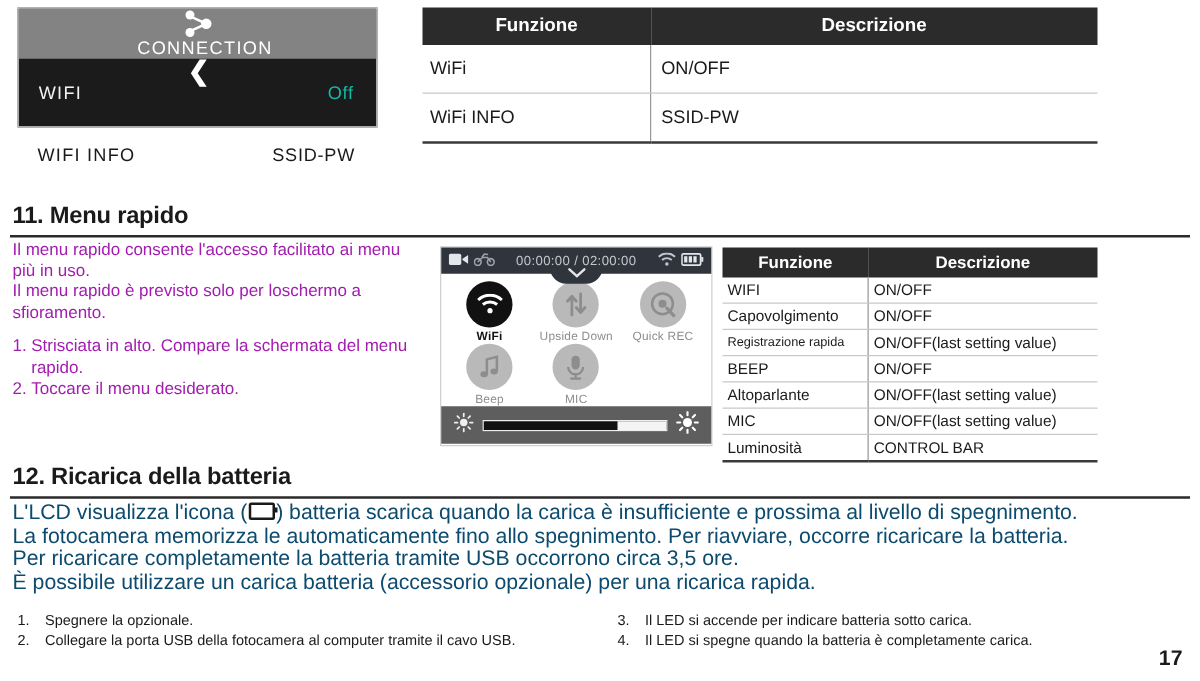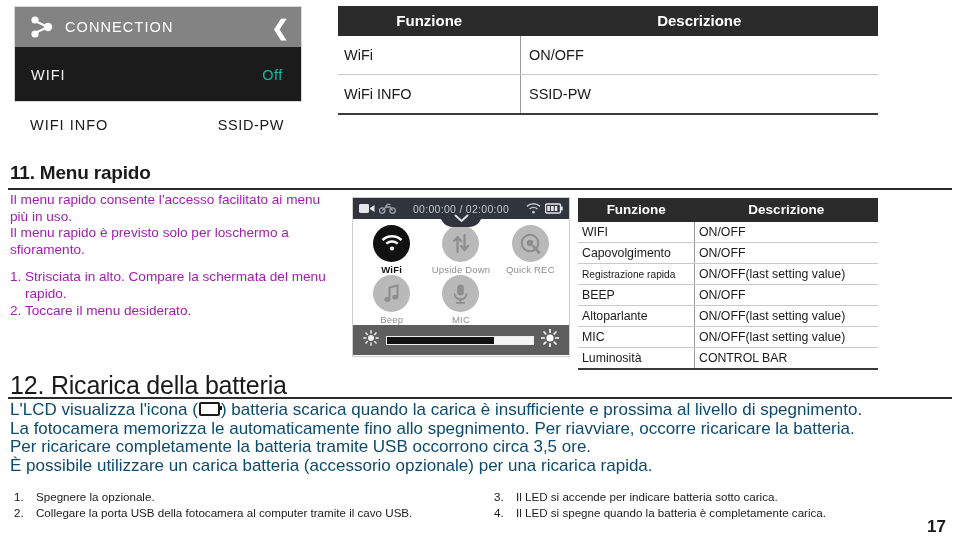--- a/index.html
+++ b/index.html
@@ -20,20 +20,21 @@
     left: 14px; top: 6px; width: 288px; height: 96px;
     background: #1b1b1b;
     border: 1px solid #d8d8d8;
     box-sizing: border-box;
   }
   #conn-header {
     height: 40px; background: #838383;
     display: flex; align-items: center;
     padding: 0 12px 0 14px;
     box-sizing: border-box;
+    flex-direction: column;
   }
   #conn-header .share-icon { width: 26px; height: 24px; flex: none; }
   #conn-title {
     color: #ffffff; font-size: 14.5px; letter-spacing: 1.1px;
     margin-left: 10px; font-family: "Liberation Sans", sans-serif;
     flex: 1; font-weight: 400;
   }
   #conn-back { color: #ffffff; font-size: 21px; line-height: 1; font-weight: 700; }
   #conn-row {
     height: 55px; display: flex; align-items: center;
@@ -137,21 +138,21 @@
   
   #qm-table { left: 578px; top: 198px; width: 300px; }
   #qm-table table { width: 100%; }
   #qm-table th { font-size: 13.5px; padding: 4px 0 5px; }
   #qm-table th.c1 { width: 112px; }
   #qm-table td { font-size: 12.3px; padding: 2px 0 2px 4px; height: 16px; }
   #qm-table td.c1 { width: 112px; border-right: 1px solid #9a9a9a; }
   #qm-table td.c1.tiny { font-size: 10.2px; }
 
   
-  #sec12-h { left: 10px; top: 371px; font-size: 25px; font-weight: normal; letter-spacing: -0.2px; }
+  #sec12-h { left: 10px; top: 371px; font-size: 19px; font-weight: bold; letter-spacing: -0.2px; }
   #sec12-rule { left: 8px; top: 397px; width: 944px; height: 2px; background: #2b2b2b; }
   #sec12-body {
     left: 10px; top: 401px; width: 940px;
     font-size: 17px; line-height: 18.6px; color: #0c4a6e;
   }
   .batt-glyph {
     display: inline-block; width: 17px; height: 10px;
     border: 2px solid #1a1a1a; border-radius: 2px;
     position: relative; vertical-align: -1px; margin: 0 1px;
   }

